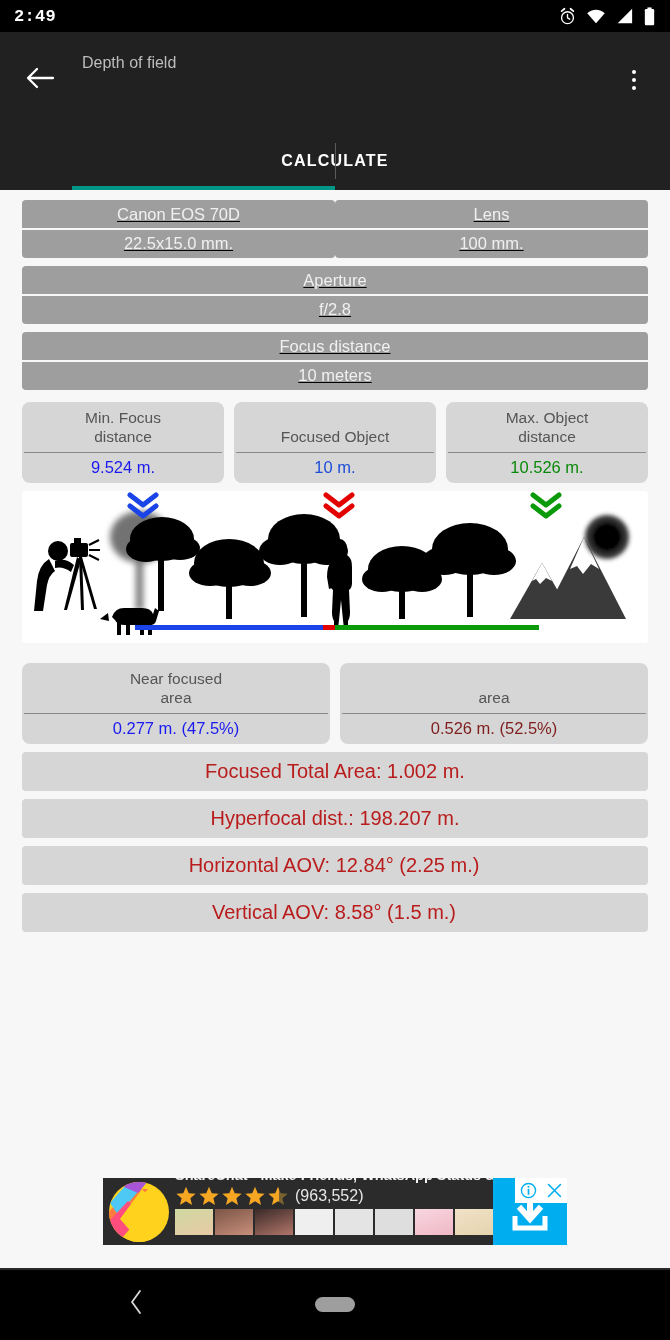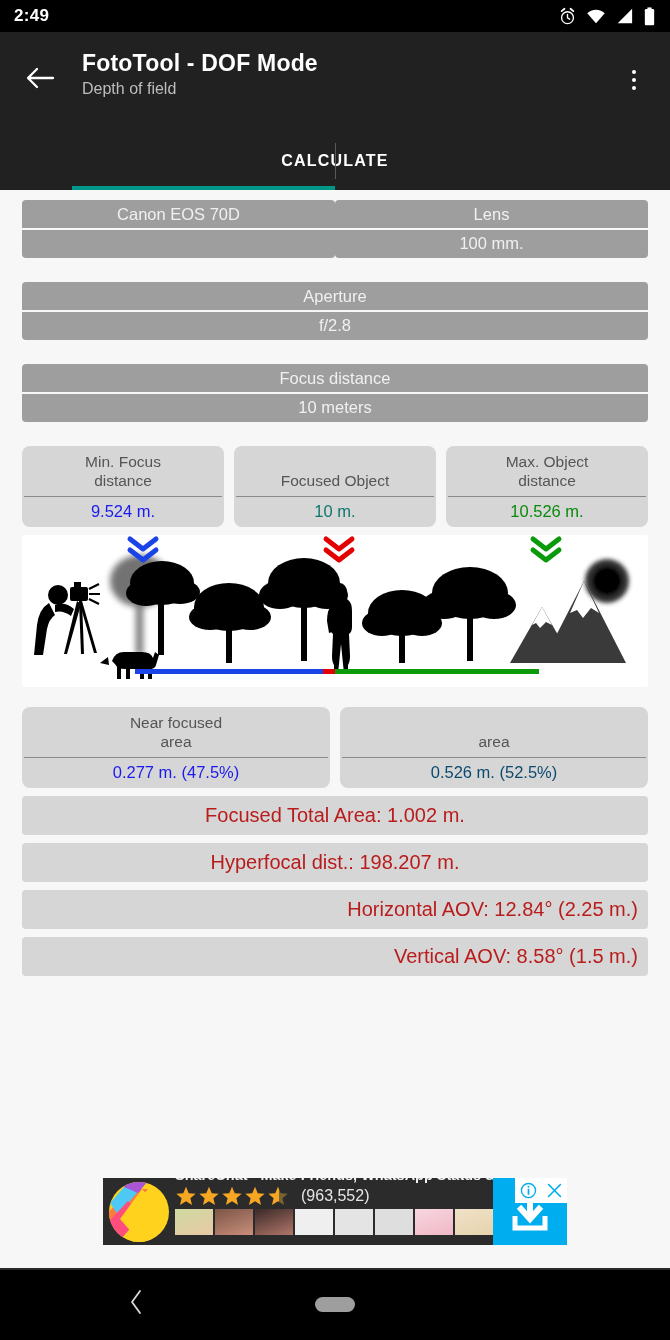--- a/index.html
+++ b/index.html
@@ -10,21 +10,21 @@
     overflow:hidden;
     position:relative;
   }
 
   
   .statusbar {
     height:32px; background:#000; color:#fff;
     display:flex; align-items:center; justify-content:space-between;
     padding:0 14px;
   }
-  .status-time { font-size:17px; font-weight:bold; letter-spacing:.3px; }
+  .status-time { font-size:17px; font-weight:bold; letter-spacing:.3px;font-family:Liberation Mono, monospace; }
   .status-icons { display:flex; align-items:center; gap:9px; }
 
   
   .appbar {
     background:#212121; height:100px;
     display:flex; align-items:flex-start; padding:14px 16px 0 16px;
     position:relative;
   }
   .back-btn {
     width:48px; height:48px; display:flex; align-items:center; justify-content:center;
@@ -52,21 +52,21 @@
   .tab-divider {
     position:absolute; left:335px; top:11px; width:1px; height:36px; background:#5a5a5a;
   }
   .tab-indicator {
     position:absolute; left:72px; bottom:0; width:263px; height:4px; background:#009688;
   }
 
   
   .content { padding:10px 22px 0 22px; }
 
-  .row { display:flex; gap:0; margin-bottom:24px; }
+  .row { display:flex; gap:0; margin-bottom:8px;text-decoration:underline; }
   .spinner {
     background:#9e9e9e; border-radius:4px; overflow:hidden; flex:1;
     color:#f0f0f0; text-align:center;
   }
   .spinner .label { font-size:16.5px; padding:5px 0 4px; }
   .spinner .divider { height:2px; background:#f7f7f7; }
   .spinner .value { font-size:16.5px; padding:4px 0 5px; }
 
   .resultrow { display:flex; gap:10px; margin:12px 0 0 0; }
   .resbox {
@@ -90,35 +90,35 @@
   .bar-mid  { background:#e30000; width:12px; }
   .bar-far  { background:#0a9a0a; }
 
   .chev { position:absolute; top:4px; }
 
   
   .inforow {
     background:#d6d6d6; border-radius:4px; margin-top:8px;
     font-size:20px; color:#b91c1c; padding:8px 10px; text-align:center;
   }
-  .inforow.left { text-align:right; padding-left:8px; }
+  .inforow.left { text-align:center; padding-left:8px; }
 
   
   .ad {
     position:absolute; left:103px; top:1178px; width:464px; height:67px;
     background:#2b2b2b; display:flex; overflow:hidden;
   }
   .ad-logo { width:72px; display:flex; align-items:center; justify-content:center; flex:0 0 72px;}
   .ad-body { flex:1; overflow:hidden; position:relative; padding-top:2px;}
   .ad-headline {
     color:#f2f2f2; font-size:14.5px; font-weight:bold; line-height:1.25;
     margin-top:-14px; white-space:nowrap;
   }
   .ad-stars { display:flex; align-items:center; gap:1px; margin-top:1px;}
-  .ad-count { color:#e6e6e6; font-size:16px; margin-left:11px; }
+  .ad-count { color:#e6e6e6; font-size:16px; margin-left:5px; }
   .ad-thumbs { display:flex; gap:2px; margin-top:2px; height:26px; }
   .thumb { width:46px; height:26px; }
   .ad-cta {
     width:74px; flex:0 0 74px; background:#00aeef; position:relative;
     display:flex; align-items:center; justify-content:center;
   }
   .ad-badges {
     position:absolute; top:0; right:0; display:flex;
   }
   .badge {
@@ -162,21 +162,20 @@
   </div>
 </div>
 
 <div class="appbar">
   <div class="back-btn">
     <svg width="30" height="26" viewBox="0 0 30 26">
       <path d="M28 13 H4 M12 4 L3 13 L12 22" stroke="#fff" stroke-width="2.3" fill="none" stroke-linecap="round" stroke-linejoin="round"></path>
     </svg>
   </div>
   <div class="titles">
-    <div class="app-title">FotoTool - DOF Mode</div>
     <div class="app-sub">Depth of field</div>
   </div>
   <div class="overflow-btn">
     <span class="dot"></span>
     <span class="dot"></span>
     <span class="dot"></span>
   </div>
 </div>
 
 <div class="tabs">
@@ -184,20 +183,21 @@
   <div class="tab-divider"></div>
   <div class="tab-indicator"></div>
 </div>
 
 <div class="content">
 
   <div class="row">
     <div class="spinner">
       <div class="label">Canon EOS 70D</div>
       <div class="divider"></div>
+      <div class="value">22.5x15.0 mm.</div>
     </div>
     <div class="spinner">
       <div class="label">Lens</div>
       <div class="divider"></div>
       <div class="value">100 mm.</div>
     </div>
   </div>
 
   <div class="row">
     <div class="spinner">
@@ -222,21 +222,21 @@
         <div>distance</div>
       </div>
       <div class="rsep"></div>
       <div class="rvalue" style="color:#1b1bf0">9.524 m.</div>
     </div>
     <div class="resbox">
       <div class="rlabel">
         <div>Focused Object</div>
       </div>
       <div class="rsep"></div>
-      <div class="rvalue" style="color:#0f766e">10 m.</div>
+      <div class="rvalue" style="color:#1d4ed8">10 m.</div>
     </div>
     <div class="resbox">
       <div class="rlabel">
         <div>Max. Object</div>
         <div>distance</div>
       </div>
       <div class="rsep"></div>
       <div class="rvalue" style="color:#0a8a0a">10.526 m.</div>
     </div>
   </div>
@@ -354,21 +354,21 @@
         <div>area</div>
       </div>
       <div class="rsep"></div>
       <div class="rvalue" style="color:#1b1bf0">0.277 m. (47.5%)</div>
     </div>
     <div class="resbox">
       <div class="rlabel">
         <div>area</div>
       </div>
       <div class="rsep"></div>
-      <div class="rvalue" style="color:#0c4a6e">0.526 m. (52.5%)</div>
+      <div class="rvalue" style="color:#7f1d1d">0.526 m. (52.5%)</div>
     </div>
   </div>
 
   <div class="inforow">Focused Total Area: 1.002 m.</div>
   <div class="inforow">Hyperfocal dist.: 198.207 m.</div>
   <div class="inforow left">Horizontal AOV: 12.84° (2.25 m.)</div>
   <div class="inforow left">Vertical AOV: 8.58° (1.5 m.)</div>
 </div>
 
 <div class="ad">

